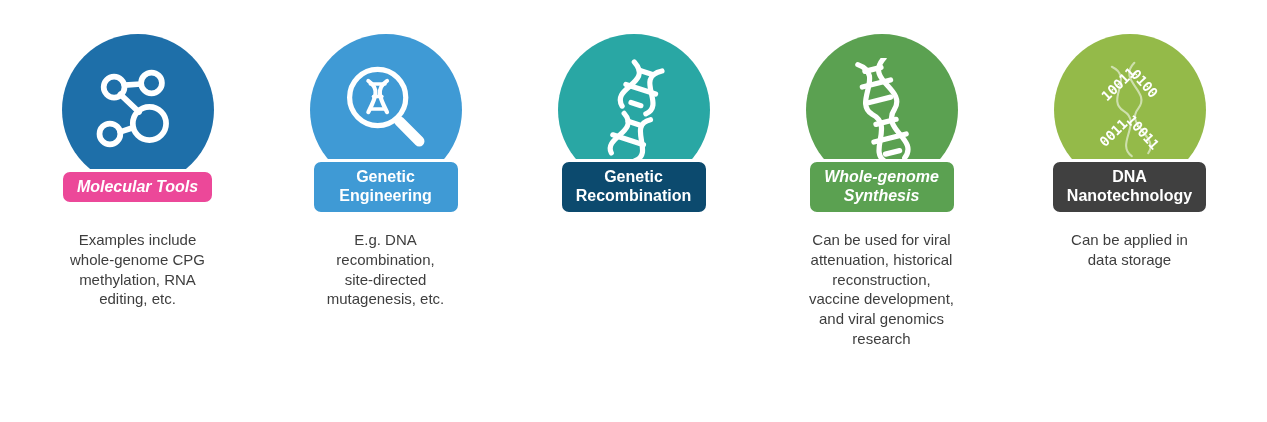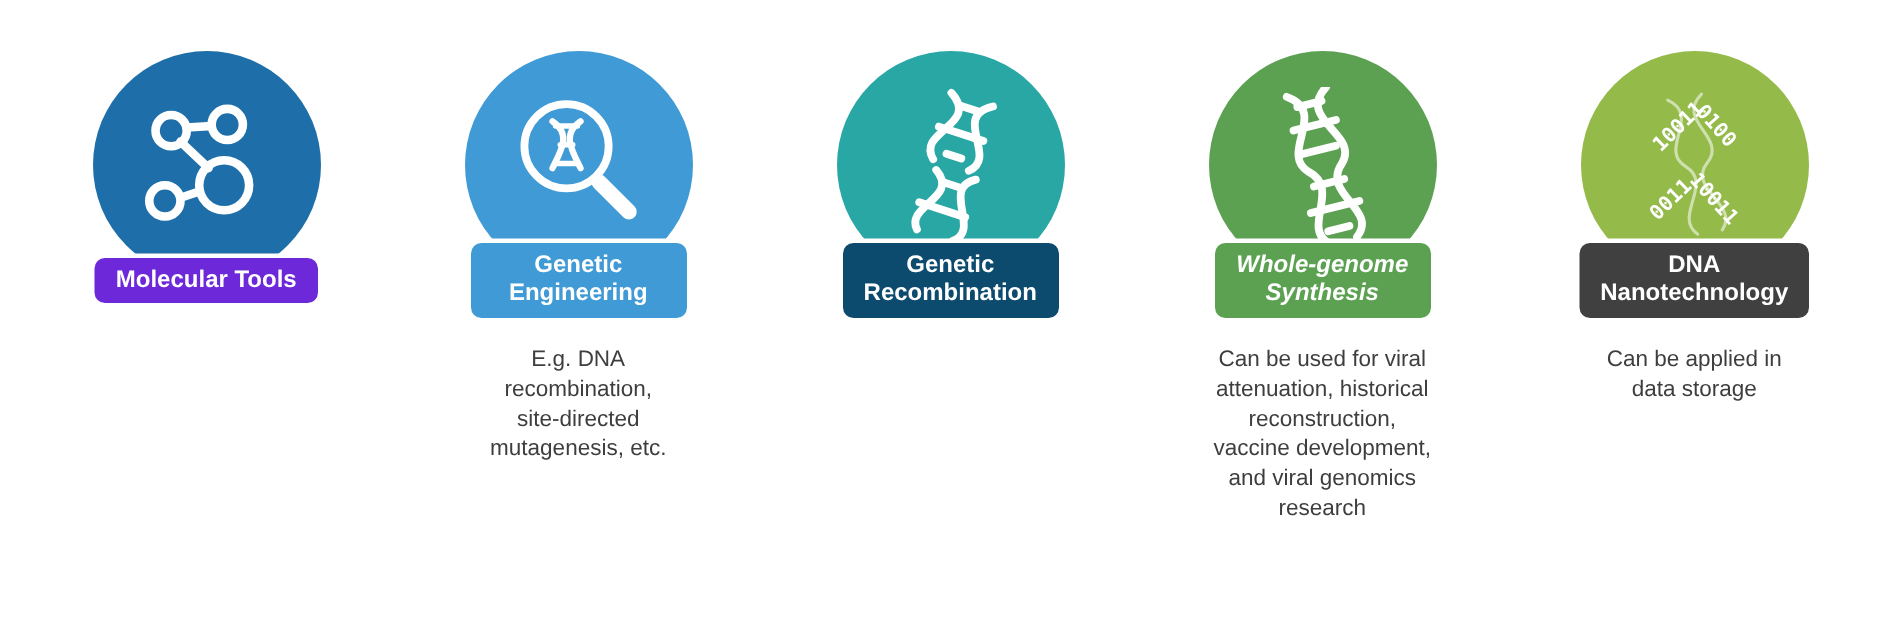--- a/index.html
+++ b/index.html
@@ -80,24 +80,28 @@
           <line x1="33" y1="35" x2="51" y2="52"></line>
           <line x1="45" y1="67" x2="33" y2="71"></line>
           <circle cx="27" cy="28" r="10"></circle>
           <circle cx="63" cy="24" r="10"></circle>
           <circle cx="61" cy="63" r="16"></circle>
           <circle cx="23" cy="73" r="10"></circle>
         </g>
       </svg>
     </div>
     <div class="band-wrap">
-      <div class="band" style="background-color: #6d28d9;">
+      <div class="band" style="background-color: #ec4899; font-style: italic;">
         <span>Molecular Tools</span>
       </div>
     </div>
+    <p class="desc">Examples include
+whole-genome CPG
+methylation, RNA
+editing, etc.</p>
   </section>
 
   <section class="col">
     <div class="circle" style="background-color: rgb(63, 154, 213);">
       <svg viewBox="0 0 100 100">
         <g class="icon-stroke" stroke-linecap="round">
           <circle cx="42" cy="38" r="27" stroke-width="5"></circle>
           <line x1="63" y1="61" x2="82" y2="80" stroke-width="10"></line>
           <path d="M33,22 C45,30 39,40 33,52" stroke-width="4"></path>
           <path d="M51,22 C39,30 45,40 51,52" stroke-width="4"></path>

